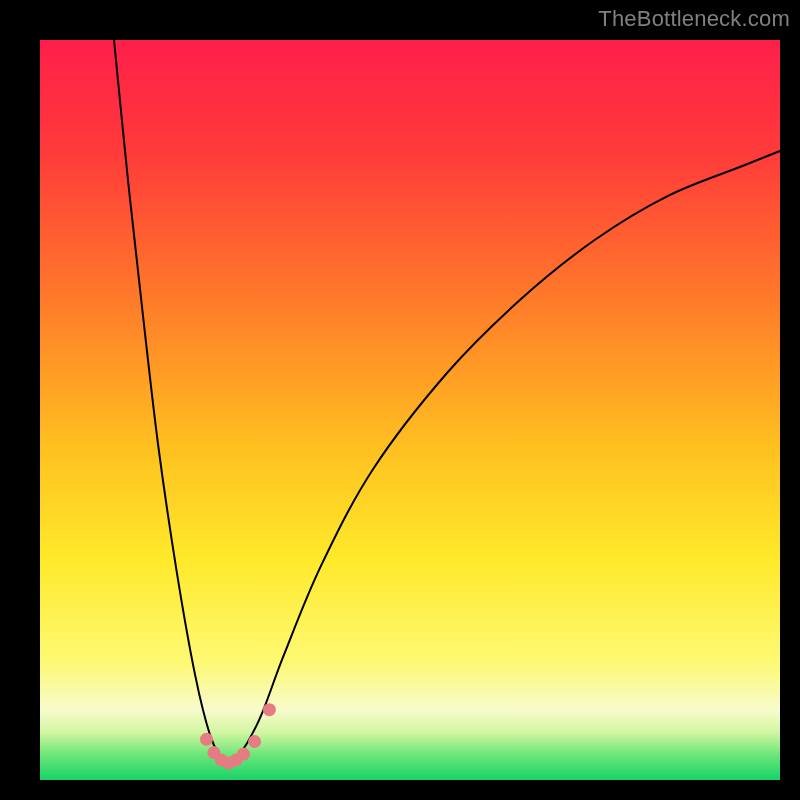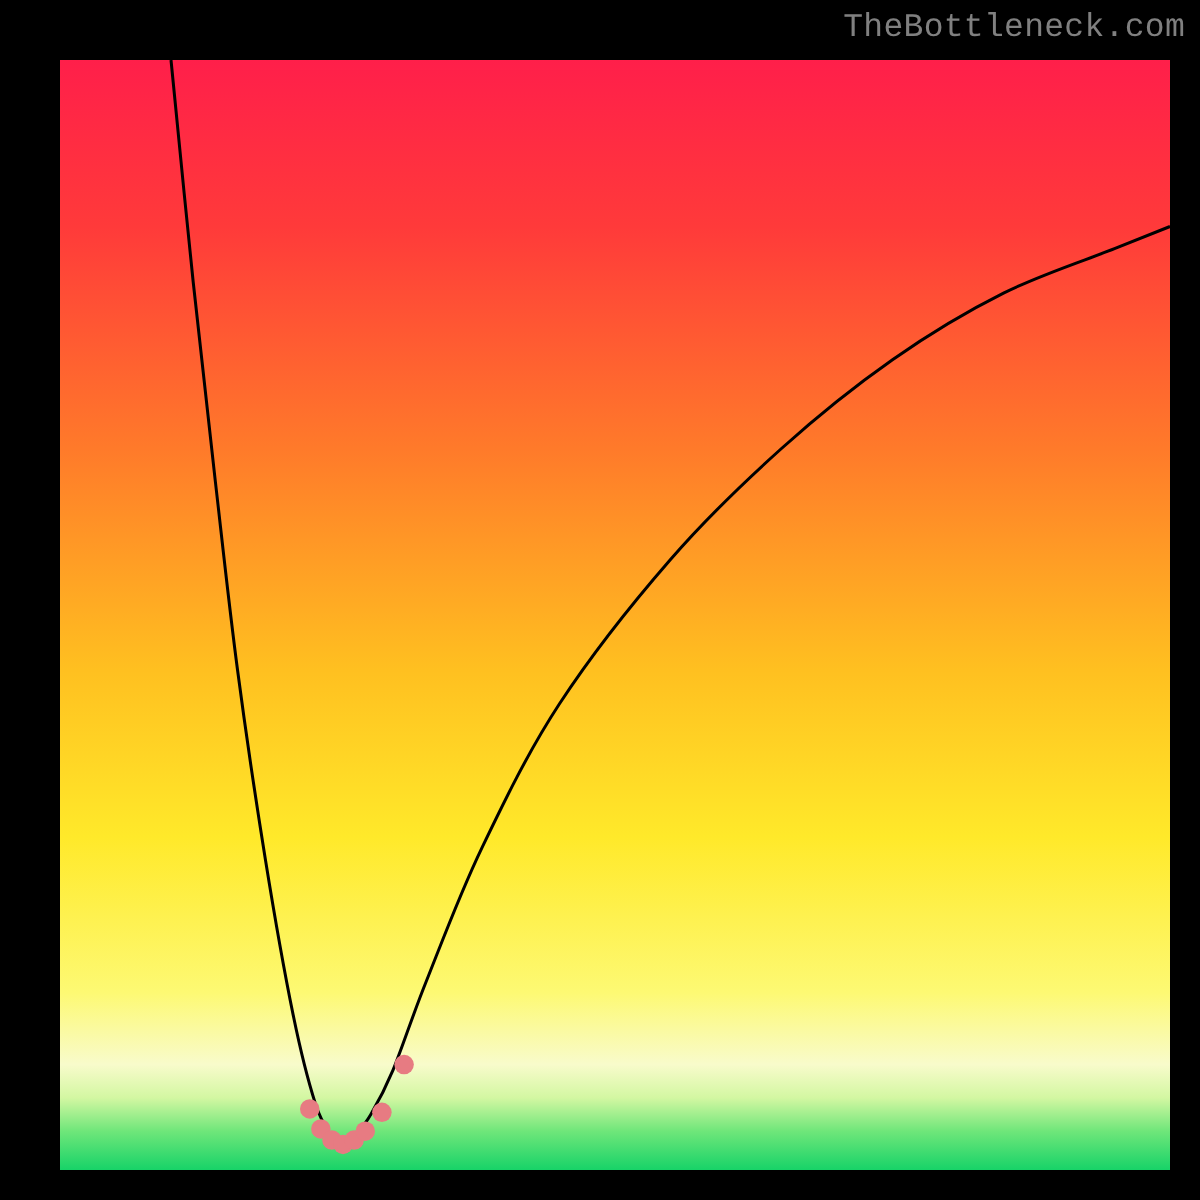--- a/index.html
+++ b/index.html
@@ -22,21 +22,21 @@
     left: 40px;
     top: 40px;
     width: 740px;
     height: 740px;
     
   }
   .watermark {
     position: absolute;
     top: 6px;
     right: 10px;
-    font-family: Liberation Mono, monospace;
+    font-family: Liberation Sans, sans-serif;
     font-size: 22px;
     color: #808080;
     font-weight: 500;
     letter-spacing: 0.2px;
   }
   svg.curve-layer {
     position: absolute;
     left: 0;
     top: 0;
     width: 100%;

